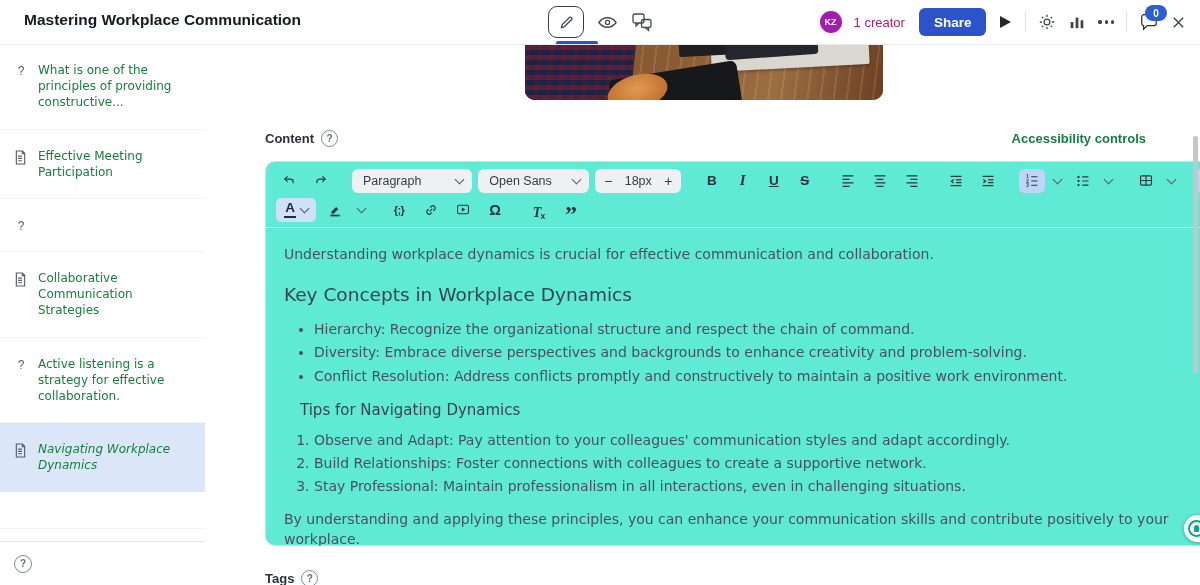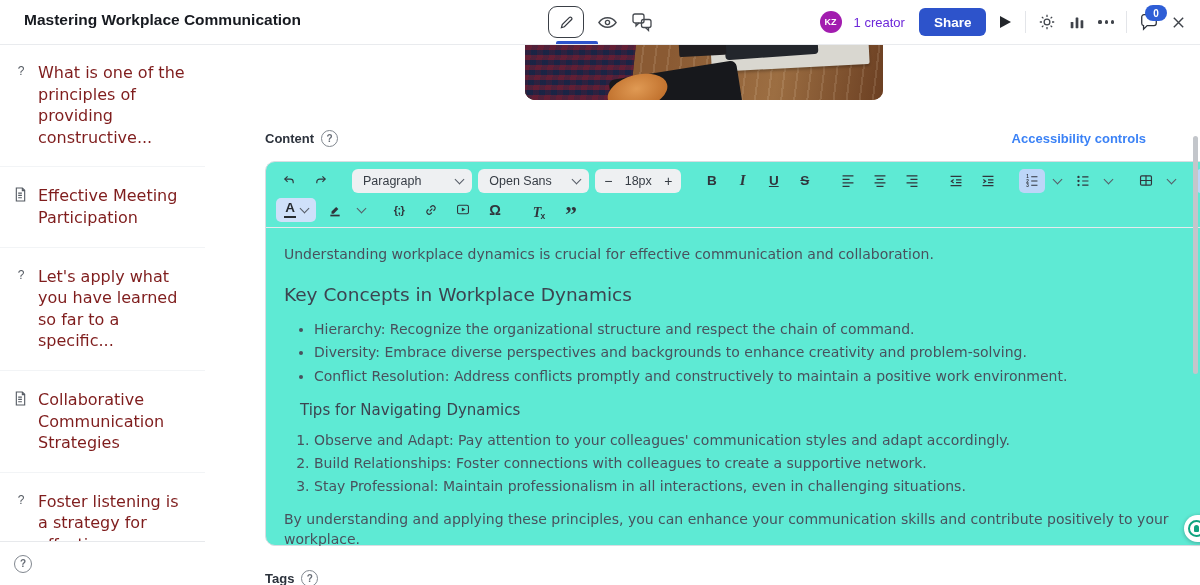--- a/index.html
+++ b/index.html
@@ -11,62 +11,62 @@
           border-bottom:1px solid #e9ebee;z-index:6;}
   .doc-title{position:absolute;left:24px;top:11px;font-size:15.5px;font-weight:600;color:#171a20;}
   .mode-group{position:absolute;left:548px;top:6px;display:flex;align-items:center;gap:13px;height:32px;}
   .mode-btn{width:34px;height:30px;border:1.5px solid #3a3f46;border-radius:9px;display:flex;
             align-items:center;justify-content:center;color:#34383f;background:#fff;}
   .mode-ico{color:#45494f;}
   .tab-underline{position:absolute;left:556px;top:41px;width:42px;height:3px;background:#2d53cb;border-radius:2px 2px 0 0;}
   .right-group{position:absolute;right:14px;top:0;height:44px;display:flex;align-items:center;gap:12px;}
   .avatar{width:22px;height:22px;border-radius:50%;background:#a21caf;color:#fff;font-size:9px;
           font-weight:700;display:flex;align-items:center;justify-content:center;letter-spacing:.2px;}
-  .creator-txt{font-size:13px;color:#6d28d9;margin-right:2px;}
+  .creator-txt{font-size:13px;color:#be185d;margin-right:2px;}
   .share-btn{height:28px;padding:0 15px;background:#2d53cb;color:#fff;border:none;border-radius:6px;
              font-size:13.5px;font-weight:600;display:flex;align-items:center;font-family:inherit;}
   .play-tri{width:0;height:0;border-left:11px solid #23262b;border-top:6.5px solid transparent;
             border-bottom:6.5px solid transparent;margin:0 2px;}
   .vsep{width:1px;height:22px;background:#e3e5e9;}
   .bar-ico{color:#3f434a;}
   .dots{display:flex;gap:3px;align-items:center;}
   .dots i{width:3.2px;height:3.2px;border-radius:50%;background:#3f434a;}
   .chat-wrap{position:relative;}
   .badge{position:absolute;top:-7px;right:-8px;min-width:16px;height:16px;border-radius:9px;background:#2e5ed6;
          color:#fff;font-size:10px;font-weight:700;display:flex;align-items:center;justify-content:center;padding:0 3px;}
   
   .sidebar{position:absolute;left:0;top:44px;width:205px;bottom:0;background:#fff;
            border-right:1px solid #e4e7ea;display:flex;flex-direction:column;}
   .side-list{flex:1;overflow:hidden;}
   .side-item{display:flex;gap:10px;padding:18px 14px;align-items:flex-start;border-bottom:1px solid #f2f4f6;cursor:pointer;}
   .side-item.selected{background:#dbe7f8;border-bottom-color:#dbe7f8;font-style:italic;}
   .q-icon{font-size:12px;color:#555b63;width:14px;flex:0 0 14px;text-align:center;margin-top:2px;}
   .doc-icon{width:14px;flex:0 0 14px;color:#555b63;margin-top:2px;}
-  .side-label{font-size:16px;line-height:1.35;color:#7f1d1d;font-family:"DejaVu Sans",sans-serif;}
+  .side-label{font-size:12px;line-height:1.35;color:#15803d;font-family:"DejaVu Sans",sans-serif;}
   .side-help{height:43px;border-top:1px solid #e7e9ec;display:flex;align-items:center;padding:0 14px;}
   .help-c{width:16px;height:16px;border:1.3px solid #81878f;border-radius:50%;font-size:10px;color:#666c75;
           display:inline-flex;align-items:center;justify-content:center;font-weight:600;flex:0 0 auto;}
   
   .main{position:absolute;left:205px;top:44px;right:0;bottom:0;background:#fff;}
   
   .photo{position:absolute;left:320px;top:0;width:358px;height:56px;border-radius:0 0 10px 10px;overflow:hidden;
          background:linear-gradient(180deg,#9a6a3f,#7c4e28);}
   .photo .wood{position:absolute;inset:0;background:repeating-linear-gradient(97deg,rgba(255,235,210,.12) 0 2px,rgba(0,0,0,0) 2px 13px),linear-gradient(100deg,#8a5a33 40%,#9c6e42 70%,#6b3f22 100%);}
   .photo .notebook{position:absolute;left:52%;top:-6px;width:44%;height:30px;background:#d9d7d0;transform:rotate(-3deg);border-radius:2px;box-shadow:0 2px 3px rgba(0,0,0,.25);}
   .photo .phone{position:absolute;left:56%;top:-4px;width:26%;height:17px;background:#23262c;border-radius:4px;transform:rotate(-4deg);}
   .photo .person{position:absolute;left:-4%;top:0;width:34%;height:100%;transform:skewX(-6deg);
      background:repeating-linear-gradient(0deg,rgba(120,35,60,.55) 0 5px,rgba(25,40,80,.55) 5px 10px),
                 repeating-linear-gradient(90deg,rgba(90,20,40,.6) 0 6px,rgba(20,30,60,.6) 6px 12px),#2c2030;}
   .photo .chairarm{position:absolute;left:24%;top:46%;width:36%;height:80%;background:#17181c;transform:rotate(-9deg);border-radius:6px;}
   .photo .sleeve{position:absolute;left:23%;top:55%;width:17%;height:60%;background:radial-gradient(ellipse at 50% 40%,#e09a54,#c2732f 70%);border-radius:50%;transform:rotate(-15deg);}
   .photo .dark-obj{position:absolute;left:43%;top:-4px;width:13%;height:16px;background:#1f1d20;border-radius:2px;transform:rotate(-3deg);}
   
   .content-row{position:absolute;left:60px;right:54px;top:86px;display:flex;justify-content:space-between;align-items:center;}
   .fld-label{font-size:13px;font-weight:700;color:#2c323c;display:flex;align-items:center;gap:7px;}
-  .a11y-link{font-size:13px;font-weight:700;color:#3b82f6;cursor:pointer;}
+  .a11y-link{font-size:13px;font-weight:700;color:#15803d;cursor:pointer;}
   
   .editor{position:absolute;left:60px;top:117px;width:971px;height:385px;border:1px solid #d9dde2;border-radius:10px;background:#5eead4;box-sizing:border-box;}
   .tb{border-bottom:1px solid #e7eaed;padding:4px 10px 3px;}
   .tb-row{display:flex;align-items:center;gap:6px;height:29px;}
   .tb-btn{display:flex;align-items:center;justify-content:center;width:26px;height:24px;border-radius:5px;
           color:#30353c;font-size:13.5px;font-weight:600;cursor:pointer;background:transparent;border:none;font-family:inherit;}
   .tb-btn.active{background:#bdd6f8;}
   .tb-select{height:24px;background:#eef0f2;border-radius:6px;display:flex;align-items:center;
              justify-content:space-between;padding:0 9px 0 11px;font-size:12.5px;color:#363c44;cursor:pointer;}
   .chev{width:6px;height:6px;border-right:1.5px solid #565c66;border-bottom:1.5px solid #565c66;
@@ -193,35 +193,34 @@
             <svg width="13" height="15" viewBox="0 0 14 16" fill="none" stroke="currentColor" stroke-width="1.2">
               <path d="M2.5 1h6.5l2.5 2.5V15h-9z"></path>
               <path d="M9 1v2.8h2.6"></path>
               <path d="M4.5 6.5h4M4.5 9h4M4.5 11.5h4"></path>
             </svg>
           </span>
           <span class="side-label">Effective Meeting Participation</span>
         </div>
         <div class="side-item">
           <span class="q-icon">?</span>
-          <span class="side-label">Let's apply what you have learned so far to a specific...</span>
         </div>
         <div class="side-item">
           <span class="doc-icon">
             <svg width="13" height="15" viewBox="0 0 14 16" fill="none" stroke="currentColor" stroke-width="1.2">
               <path d="M2.5 1h6.5l2.5 2.5V15h-9z"></path>
               <path d="M9 1v2.8h2.6"></path>
               <path d="M4.5 6.5h4M4.5 9h4M4.5 11.5h4"></path>
             </svg>
           </span>
           <span class="side-label">Collaborative Communication Strategies</span>
         </div>
         <div class="side-item">
           <span class="q-icon">?</span>
-          <span class="side-label">Foster listening is a strategy for effective collaboration.</span>
+          <span class="side-label">Active listening is a strategy for effective collaboration.</span>
         </div>
         <div class="side-item selected">
           <span class="doc-icon">
             <svg width="13" height="15" viewBox="0 0 14 16" fill="none" stroke="currentColor" stroke-width="1.2">
               <path d="M2.5 1h6.5l2.5 2.5V15h-9z"></path>
               <path d="M9 1v2.8h2.6"></path>
               <path d="M4.5 6.5h4M4.5 9h4M4.5 11.5h4"></path>
             </svg>
           </span>
           <span class="side-label">Navigating Workplace Dynamics</span>

